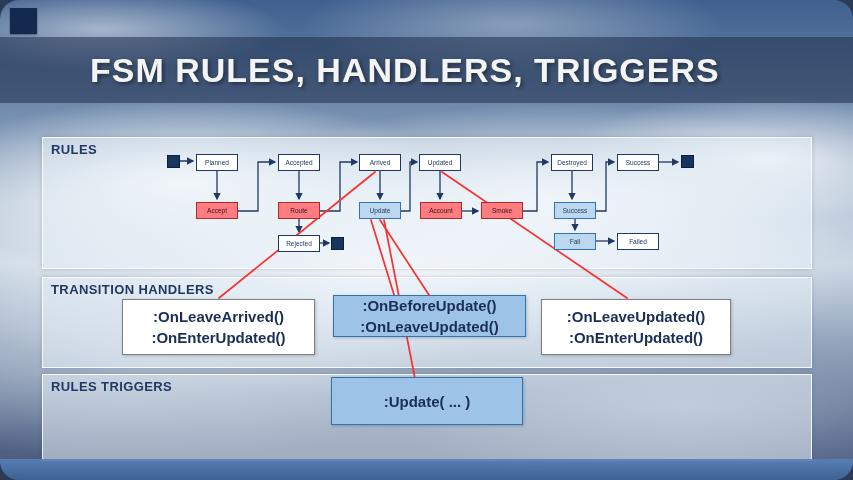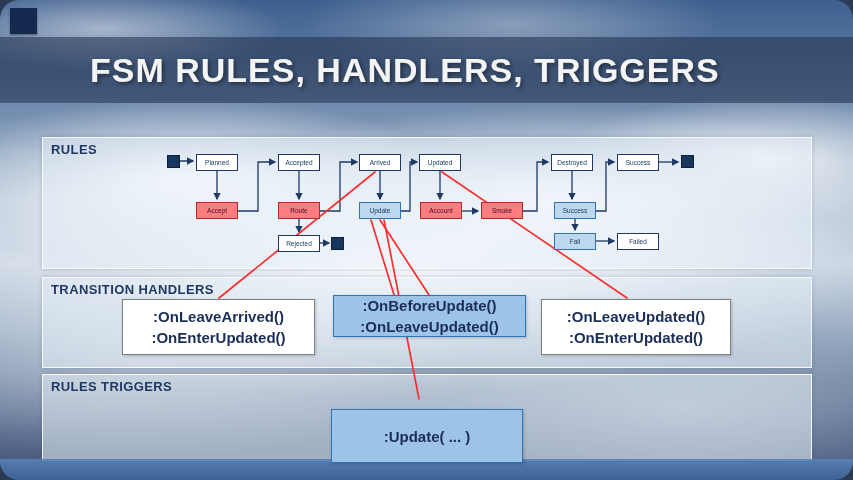--- a/index.html
+++ b/index.html
@@ -121,19 +121,19 @@
   </div>
   <div class="hbox blue" style="left:333px;top:295px;width:193px;height:42px">
     <span>:OnBeforeUpdate()</span>
     <span>:OnLeaveUpdated()</span>
   </div>
   <div class="hbox" style="left:541px;top:299px;width:190px;height:56px">
     <span>:OnLeaveUpdated()</span>
     <span>:OnEnterUpdated()</span>
   </div>
 
-  <div class="hbox blue" style="left:331px;top:409px;width:192px;height:54px">
+  <div class="hbox blue" style="left:331px;top:377px;width:192px;height:48px">
     <span>:Update( ... )</span>
   </div>
 
   <div class="bottom-bar"></div>
 
 </div>
 
 </body></html>

